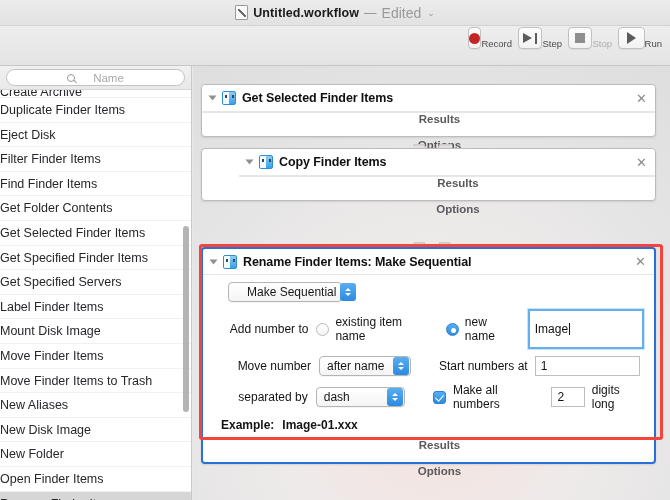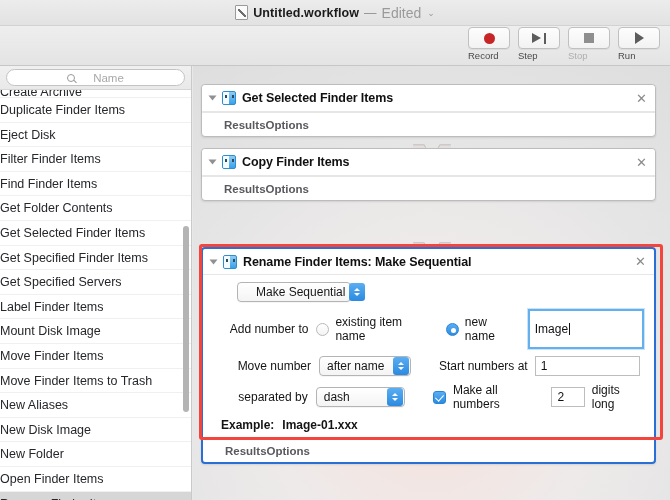--- a/index.html
+++ b/index.html
@@ -37,21 +37,21 @@
   .doc-edited { font-size:14px; color:#9a9a9a; }
   .edited-caret { font-size:9px; color:#9a9a9a; margin-left:1px; }
 
   
   .toolbar {
     position:absolute; left:0; top:26px; width:670px; height:40px;
     background:linear-gradient(to bottom,#eeeeee 0%,#e4e4e4 100%);
     border-bottom:1px solid #c6c6c6;
   }
   .tb-buttons { position:absolute; right:8px; top:1px; display:flex; gap:6px; }
-  .tb-btn { width:44px; display:flex; flex-direction:column; align-items:flex-start; }
+  .tb-btn { width:44px; display:flex; flex-direction:row; align-items:flex-end; }
   .tb-box {
     width:42px; height:22px; border-radius:4px;
     background:linear-gradient(to bottom,#fdfdfd,#f2f2f2);
     border:1px solid #c0c0c0;
     box-shadow:0 1px 0 rgba(0,0,0,.05);
     display:flex; align-items:center; justify-content:center;
   }
   .tb-label { font-size:9.5px; color:#4a4a4a; margin-top:2px; line-height:10px;}
   .tb-label.dim { color:#aeaeae; }
   .ico-record { width:11px; height:11px; border-radius:50%; background:#c72525; }
@@ -125,22 +125,22 @@
   }
   .finder-ico::before{content:"";position:absolute;left:0;top:0;width:50%;height:100%;background:#f4fbff;}
   .finder-ico::after{content:"";position:absolute;left:2px;top:3px;width:1.6px;height:3px;background:#2d4a60;
     box-shadow:7px 0 0 #2d4a60;}
   .act-title { font-size:12.5px; font-weight:bold; color:#101010; letter-spacing:-.1px; flex:1 1 auto;}
   .act-close { font-size:13px; color:#8a8a8a; cursor:default; line-height:13px; }
 
   .act-body { padding:6px 10px 4px 10px; }
 
   .act-foot {
-    height:24px; display:flex; align-items:center; 
-    padding-left:22px; border-top:1px solid #e6e6e6;
+    height:24px; display:flex; align-items:center; gap:14px;
+    padding-left:22px; border-top:1px solid #e6e6e6;flex-direction:column;
   }
   .foot-link { font-size:11.5px; font-weight:bold; color:#59595e; }
 
   
   .connector {
     position:absolute; left:50%; transform:translateX(-50%);
     width:44px; height:12px;
   }
 
   
@@ -300,21 +300,21 @@
         <span class="foot-link">Results</span>
         <span class="foot-link">Options</span>
       </div>
     </div>
 
     <svg class="connector" style="top:78px;" width="44" height="14" viewBox="0 0 44 14">
       <path d="M0 0 H13 A9 9 0 0 0 22 7 A9 9 0 0 0 31 0 H44 V14 H0 Z" fill="#e4dede" stroke="none"></path>
       <path d="M0 1 H13 A9 9 0 0 0 22 7.5 A9 9 0 0 0 31 1 H44" fill="none" stroke="#bcbcbc" stroke-width="1"></path>
     </svg>
 
-    <div class="action" style="top:82px;">
+    <div class="action" style="top:82px;padding-left:37px;">
       <div class="act-head">
         <span class="disclose"></span>
         <span class="finder-ico"></span>
         <span class="act-title">Copy Finder Items</span>
         <span class="act-close">✕</span>
       </div>
       <div class="act-foot">
         <span class="foot-link">Results</span>
         <span class="foot-link">Options</span>
       </div>
@@ -329,21 +329,21 @@
       <div class="act-head" style="height:26px;">
         <span class="disclose"></span>
         <span class="finder-ico"></span>
         <span class="act-title">Rename Finder Items: Make Sequential</span>
         <span class="act-close">✕</span>
       </div>
 
       <div class="act-body" style="padding:7px 10px 2px 10px;">
 
         <div class="row" style="margin-bottom:7px;">
-          <span class="popup" style="width:114px;margin-left:24px;padding-left:18px;">
+          <span class="popup" style="width:114px;margin-left:15px;padding-left:18px;">
             <span class="pval">Make Sequential</span>
             <span class="stepper">
                 <i class="up"></i>
                 <i class="dn"></i>
               </span>
           </span>
         </div>
 
         <div class="row" style="margin-bottom:7px;">
           <span class="lbl" style="width:106px;text-align:right;padding-right:8px;">Add number to</span>

